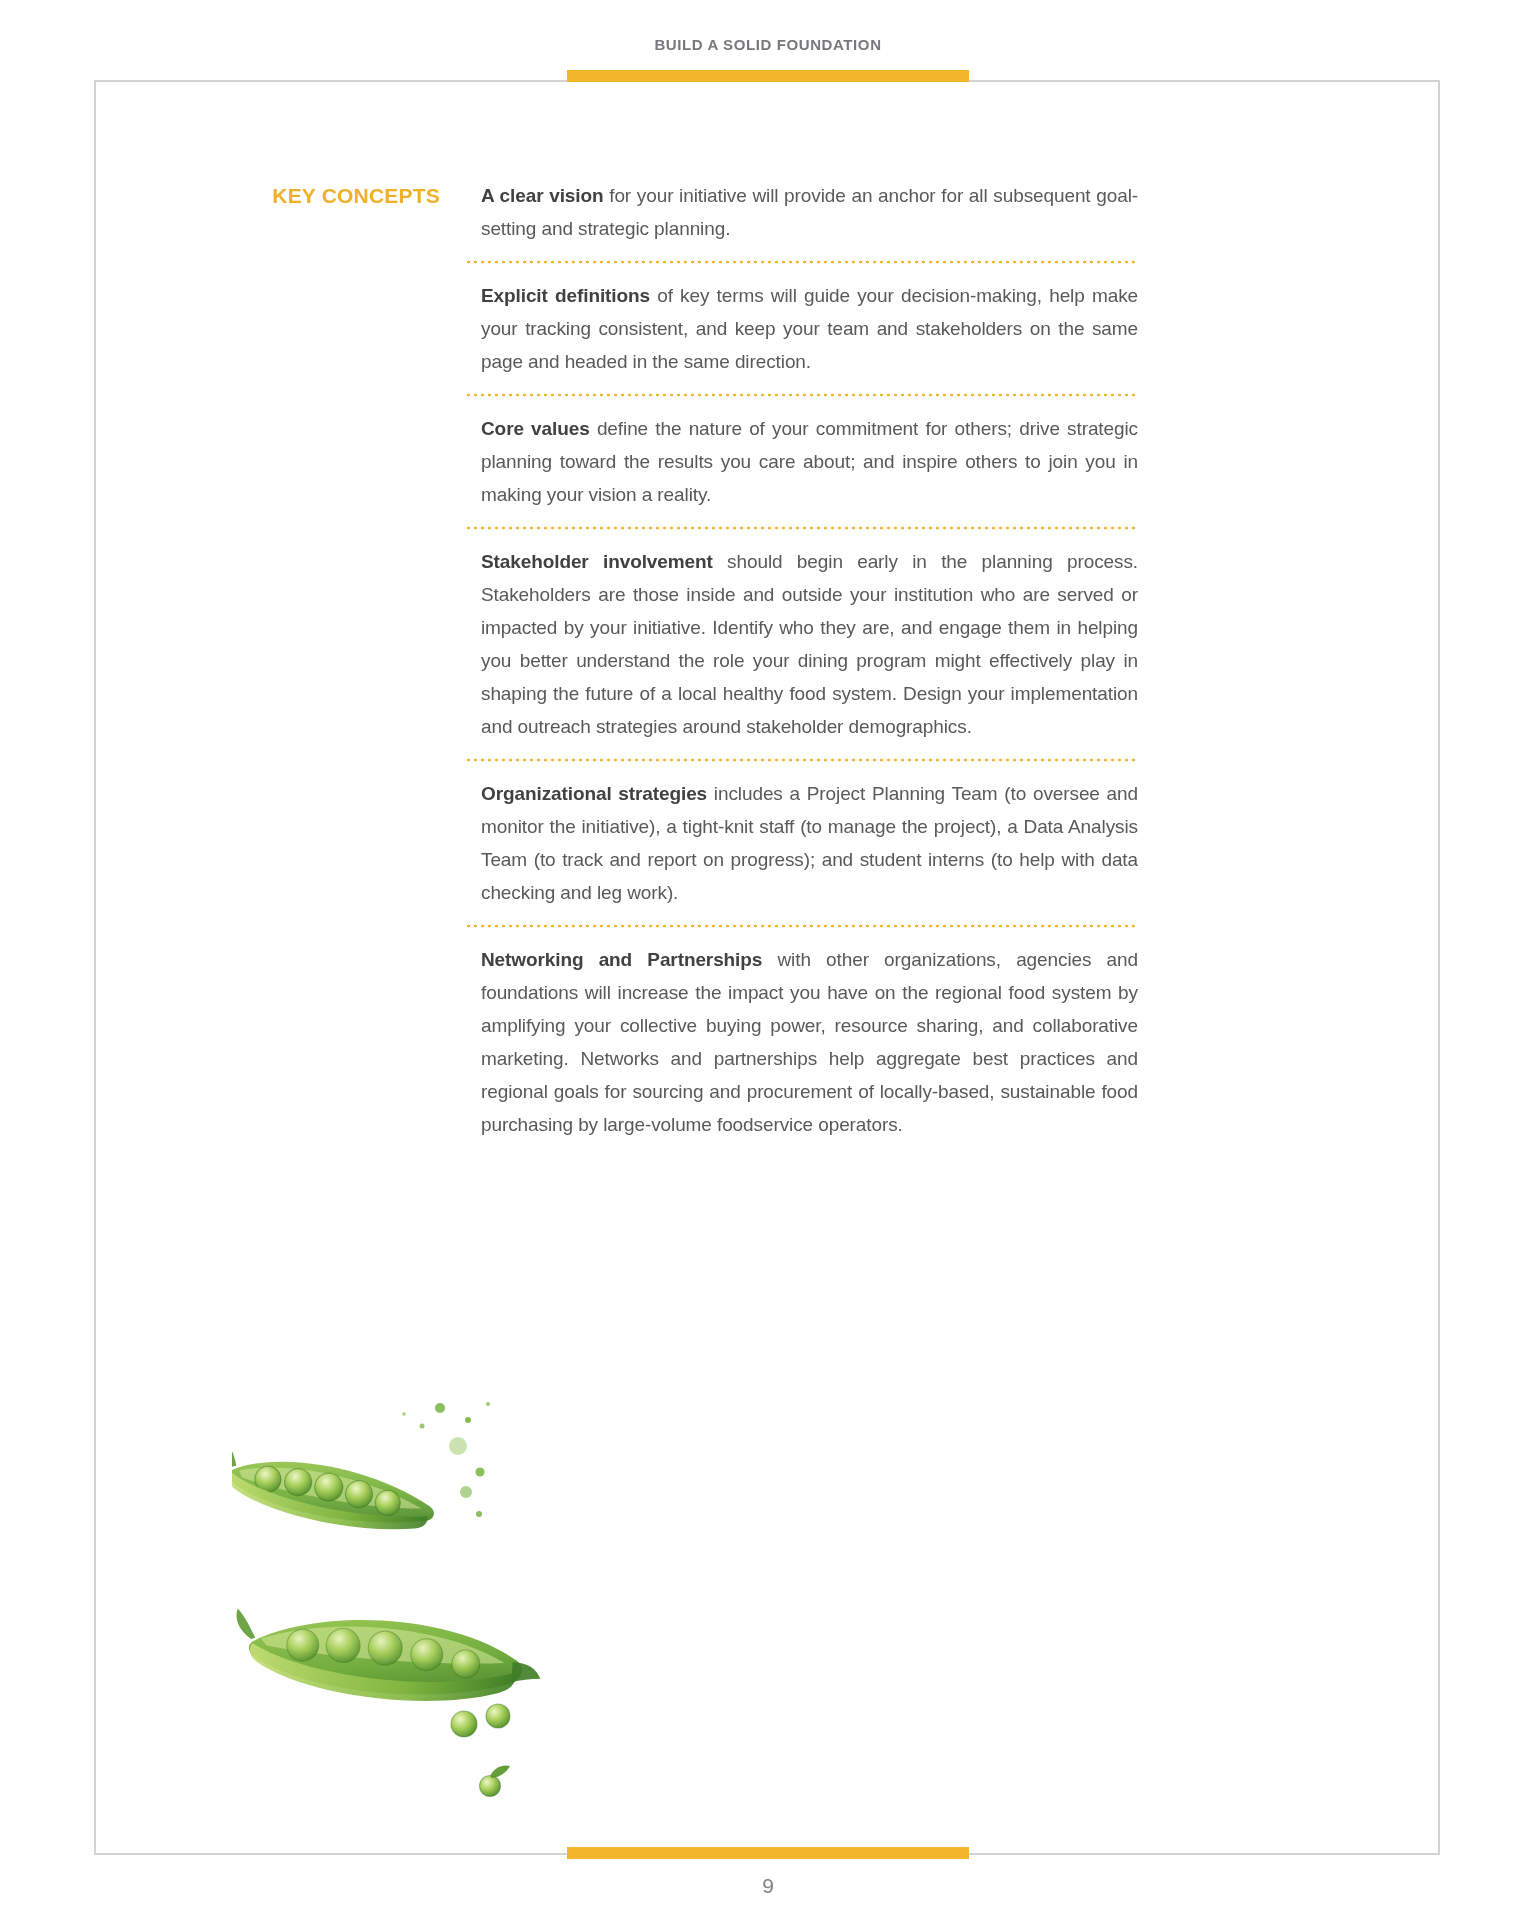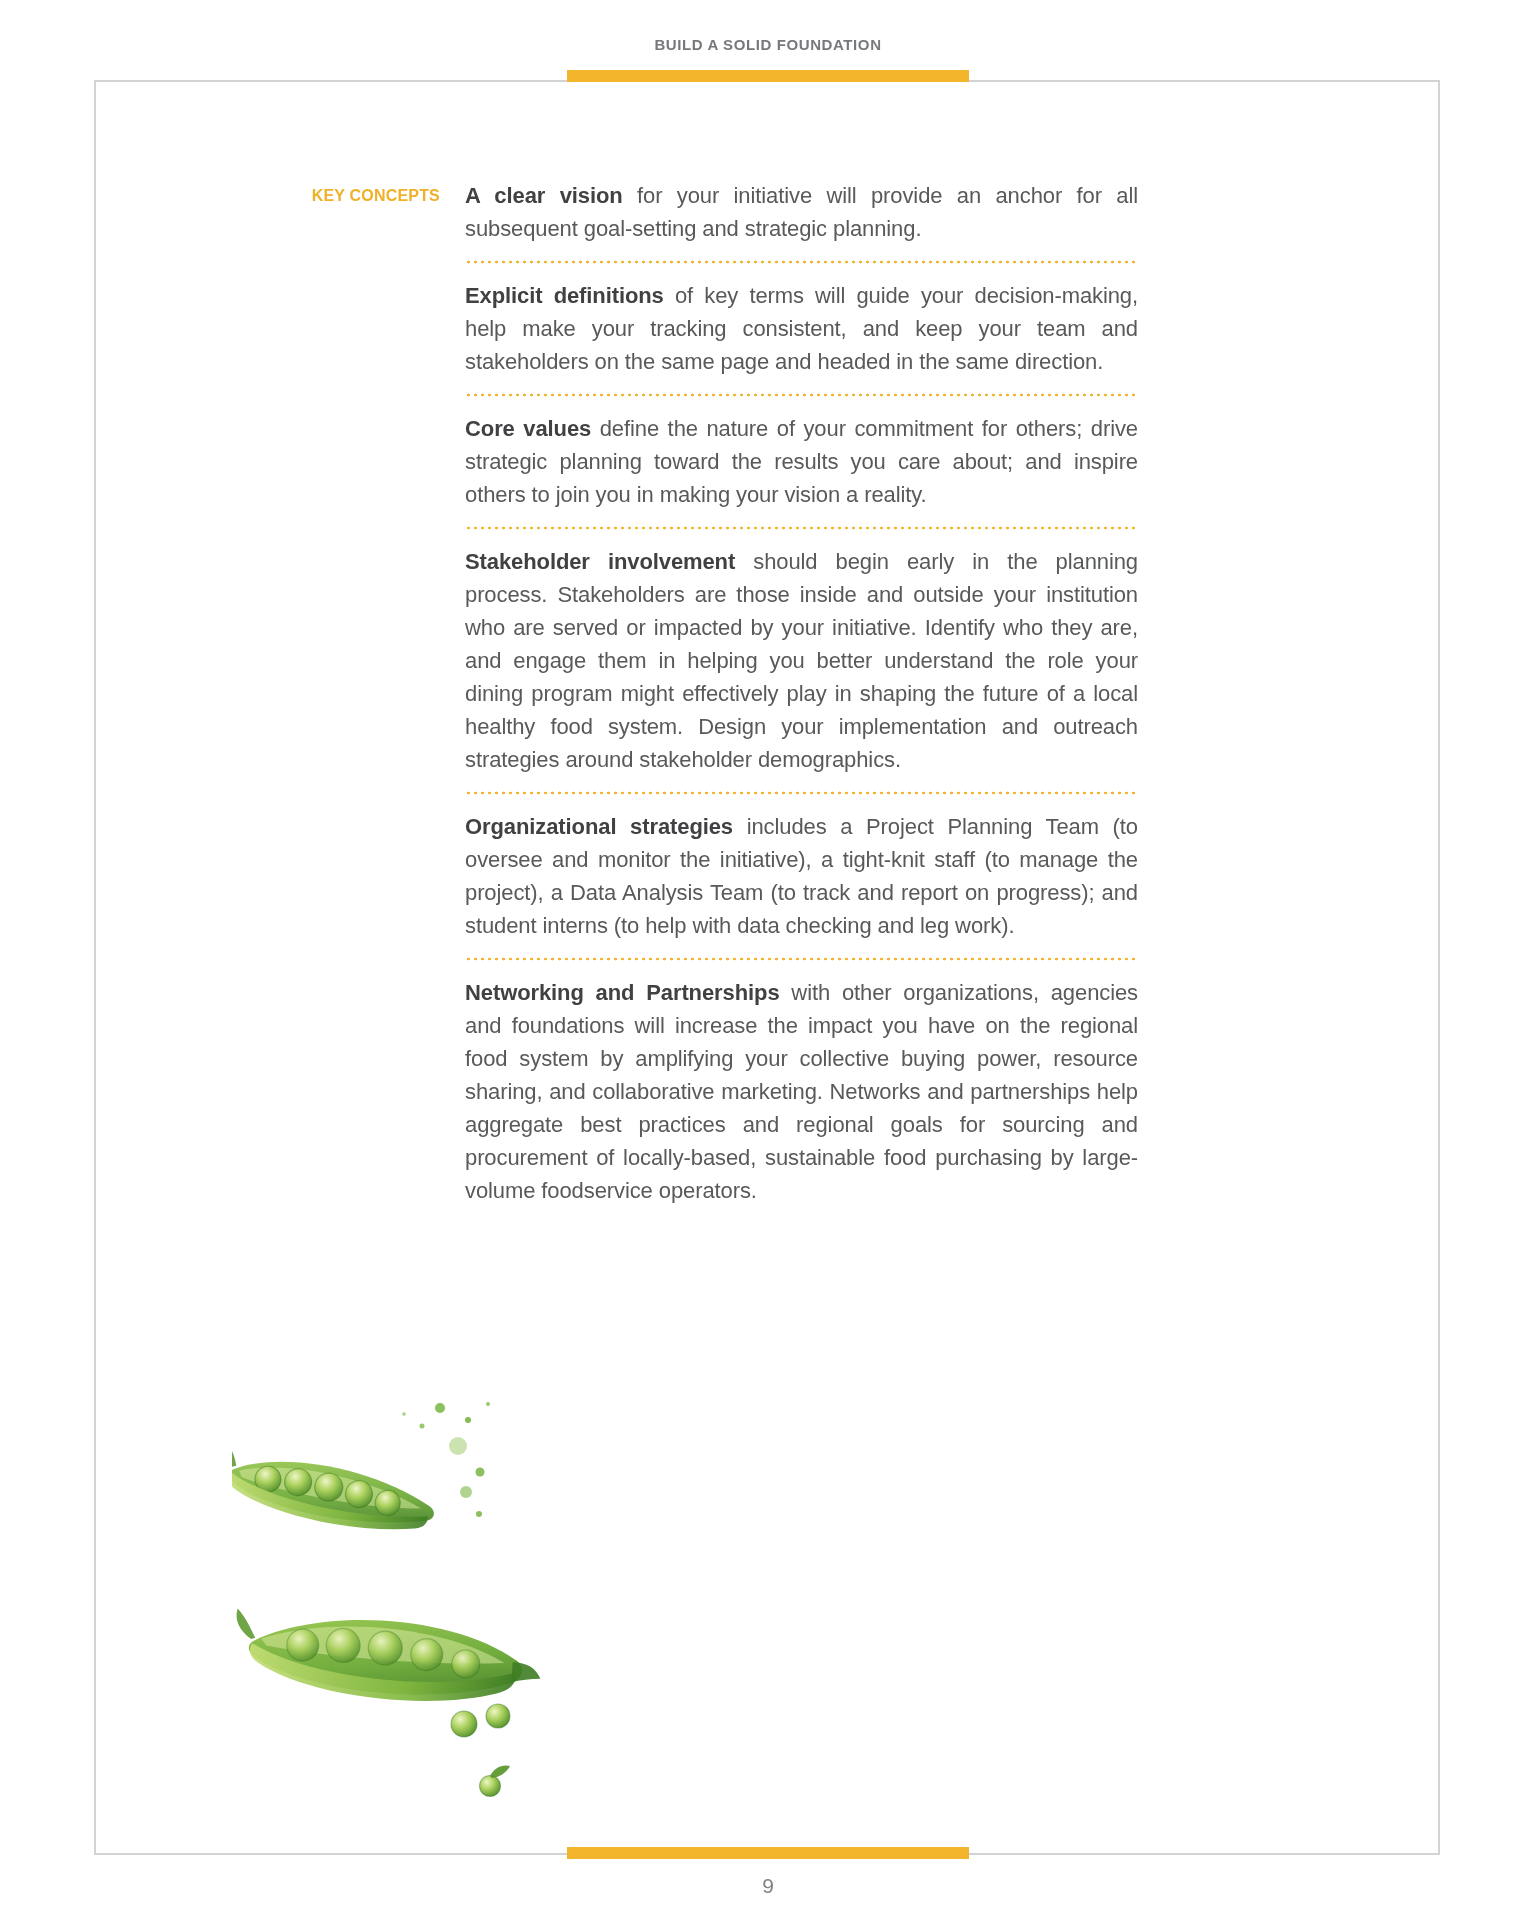--- a/index.html
+++ b/index.html
@@ -55,37 +55,37 @@
     text-align: center;
     font-size: 21px;
     color: #808285;
   }
   .label {
     position: absolute;
     left: 0;
     top: 179px;
     width: 440px;
     text-align: right;
-    font-size: 16px;
+    font-size: 21px;
     line-height: 33px;
     font-weight: 700;
     letter-spacing: 0.2px;
     color: #f0b028;
     z-index: 3;
   }
   .concepts {
     position: absolute;
     left: 465px;
     top: 179px;
     width: 673px;
     z-index: 3;
   }
   .concept p {
-    margin: 0 0 15px 0;
-    font-size: 22px;
+    margin: 0 0 15px 16px;
+    font-size: 19px;
     line-height: 33px;
     letter-spacing: -0.1px;
     text-align: justify;
     color: #58595b;
   }
   .concept p b {
     font-weight: 700;
     color: #414042;
   }
   .sep {

